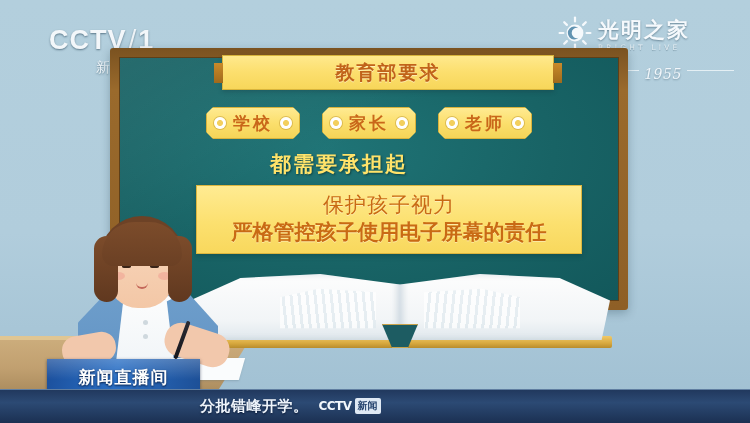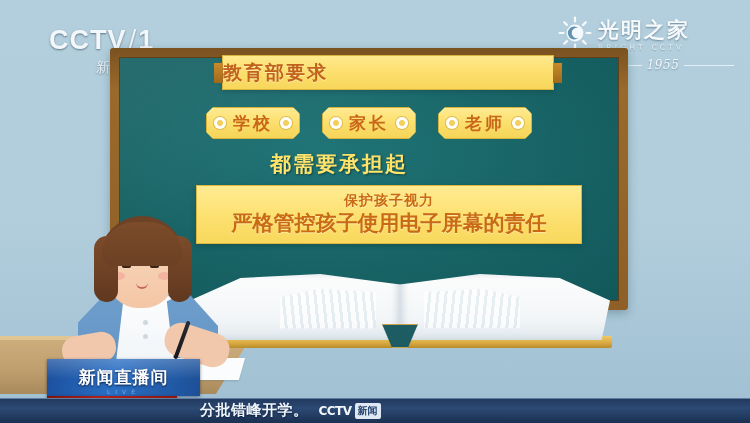--- a/index.html
+++ b/index.html
@@ -34,22 +34,22 @@
   }
   .wm-txt .en{
     font-size:7.5px;letter-spacing:3.2px;color:#e8f1f6;margin-top:3px;
     font-family:"DejaVu Sans",sans-serif;text-shadow:0 1px 1px rgba(30,60,80,.4);
   }
   .wm-year{
     display:flex;align-items:center;gap:5px;margin-top:4px;padding-left:34px;
   }
   .wm-year .ln{height:1px;background:rgba(250,253,255,.75);flex:1;}
   .wm-year .yr{
-    font-family:"DejaVu Serif",serif;font-style:italic;font-size:12px;
-    color:#f6fafd;letter-spacing:.5px;text-shadow:0 1px 2px rgba(30,60,80,.45);
+    font-family:"DejaVu Serif",serif;font-style:italic;font-size:14px;
+    color:#f6fafd;letter-spacing:.5px;text-shadow:0 1px 2px rgba(30,60,80,.45);margin-top:8px;
   }
 
   
   .board{
     position:absolute;left:110px;top:48px;width:518px;height:262px;
     background:linear-gradient(180deg,#7a5220 0%,#9a6a2c 16%,#8e5f26 100%);
     border-radius:3px;
     box-shadow:0 3px 10px rgba(25,55,70,.3);
   }
   .board-inner{
@@ -57,21 +57,21 @@
     background:radial-gradient(ellipse at 42% 38%,#1f7476 0%,#186365 55%,#12585b 100%);
     border:1px solid #5e3f18;
   }
 
   
   .banner{
     position:absolute;left:222px;top:55px;width:330px;height:33px;
     background:linear-gradient(180deg,#ffe98d 0%,#fcdf6e 48%,#f7d65a 100%);
     border:1px solid #d8b43c;
     box-shadow:0 2px 4px rgba(20,50,60,.28);
-    display:flex;align-items:center;
+    display:flex;align-items:center;justify-content:center;
   }
   .banner .txt{
     font-size:19px;font-weight:700;letter-spacing:2px;color:#c1631a;
     text-shadow:0 1px 0 rgba(255,255,255,.45);
   }
   .banner::before,.banner::after{
     content:"";position:absolute;top:7px;width:9px;height:20px;
     background:linear-gradient(180deg,#c98a2a,#a06a1c);
   }
   .banner::before{left:-9px;}
@@ -114,21 +114,21 @@
 
   
   .yblock{
     position:absolute;left:196px;top:185px;width:372px;
     background:linear-gradient(180deg,#ffeb92 0%,#fce06f 55%,#f8d85d 100%);
     border:1px solid #dcb63f;
     box-shadow:0 2px 5px rgba(10,45,50,.3);
     padding:5px 6px 7px;text-align:center;
   }
   .yblock .l1{
-    font-size:14px;font-weight:700;letter-spacing:1px;color:#c96a14;
+    font-size:21px;font-weight:400;letter-spacing:1px;color:#c96a14;
     line-height:1.3;text-shadow:0 1px 0 rgba(255,255,255,.4);
   }
   .yblock .l2{
     font-size:21px;font-weight:700;letter-spacing:0px;color:#c96a14;
     line-height:1.3;text-shadow:0 1px 0 rgba(255,255,255,.4);white-space:nowrap;
   }
 
   
   .book{position:absolute;left:188px;top:266px;width:424px;height:82px;}
   .book .spine{
@@ -263,21 +263,21 @@
     display:flex;align-items:center;gap:9px;padding-left:9px;
     box-shadow:0 1px 3px rgba(30,0,0,.5);
   }
   .id-bot .day{font-size:13px;font-weight:700;color:#fdf2e8;letter-spacing:1px;
     text-shadow:0 1px 1px rgba(60,0,0,.8);}
   .id-bot .clock{font-size:16px;font-weight:700;color:#fff;letter-spacing:.5px;
     font-family:"DejaVu Sans",sans-serif;text-shadow:0 1px 2px rgba(60,0,0,.8);}
 
   
   .ticker{
-    position:absolute;left:0;bottom:0;width:750px;height:25px;
+    position:absolute;left:0;bottom:0;width:750px;height:34px;
     background:linear-gradient(180deg,#20375c 0%,#2c4a74 40%,#1b3052 100%);
     display:flex;overflow:hidden;
   }
   .ticker::before{
     content:"";position:absolute;left:0;top:0;width:100%;height:1px;
     background:rgba(160,195,230,.5);
   }
   .tk-pad{width:200px;flex:0 0 auto;}
   .tk-text{
     font-size:15px;font-weight:700;color:#eef4fb;letter-spacing:.5px;white-space:nowrap;
@@ -332,21 +332,21 @@
               <line x1="25.1" y1="25.1" x2="27.8" y2="27.8"></line>
               <line x1="6.2" y1="27.8" x2="8.9" y2="25.1"></line>
               <line x1="25.1" y1="8.9" x2="27.8" y2="6.2"></line>
             </g>
           </g>
           <path d="M20.5 12.2a6.4 6.4 0 1 0 0 9.6 5.1 5.1 0 1 1 0-9.6z" fill="#5c8fae"></path>
         </svg>
       </span>
       <span class="wm-txt">
         <div class="cn">光明之家</div>
-        <div class="en">BRIGHT CCTV</div>
+        <div class="en">BRIGHT LIVE</div>
       </span>
     </div>
     <div class="wm-year">
       <span class="ln"></span>
       <span class="yr">1955</span>
       <span class="ln"></span>
     </div>
   </div>
 
   <div class="board">

